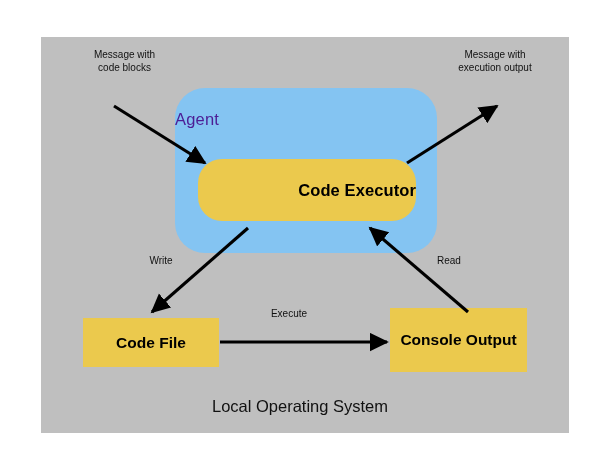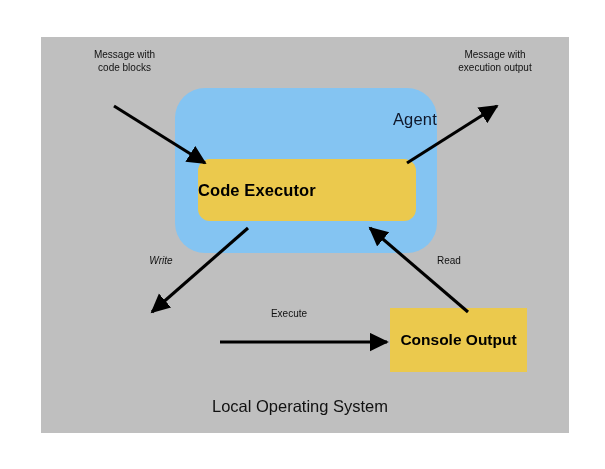--- a/index.html
+++ b/index.html
@@ -39,38 +39,38 @@
     width: 262px;
     height: 165px;
     background: #84c4f2;
     border-radius: 30px;
   }
   .agent-label {
     position: absolute;
     left: 0;
     top: 22px;
     width: 262px;
-    text-align: right;
+    text-align: left;
     font-size: 16.5px;
-    color: #0f172a;
+    color: #4c1d95;
     letter-spacing: 0.2px;
   }
 
   
   .code-executor-box {
     position: absolute;
     left: 198px;
     top: 159px;
     width: 218px;
     height: 62px;
     background: #ebc94d;
-    border-radius: 12px;
+    border-radius: 24px;
     display: flex;
     align-items: center;
-    justify-content: flex-start;
+    justify-content: flex-end;
   }
   .code-executor-label {
     font-size: 16.5px;
     font-weight: bold;
     color: #000000;
     letter-spacing: 0.1px;
   }
 
   .code-file-box {
     position: absolute;
@@ -126,21 +126,20 @@
     left: 420px;
     top: 49px;
     width: 150px;
     text-align: center;
   }
   .write-label {
     left: 131px;
     top: 255px;
     width: 60px;
     text-align: center;
-    font-style: italic;
   }
   .read-label {
     left: 437px;
     top: 255px;
     width: 58px;
     text-align: left;
   }
   .execute-label {
     left: 249px;
     top: 308px;
@@ -173,20 +172,23 @@
   <div class="os-region"></div>
 
   <div class="agent-box">
     <div class="agent-label">Agent</div>
   </div>
 
   <div class="code-executor-box">
     <span class="code-executor-label">Code Executor</span>
   </div>
 
+  <div class="code-file-box">
+    <span class="code-file-label">Code File</span>
+  </div>
 
   <div class="console-output-box">
     <span class="console-output-label">Console
 Output</span>
   </div>
 
   <div class="txt msg-in">Message with
 code blocks</div>
 
   <div class="txt msg-out">Message with

